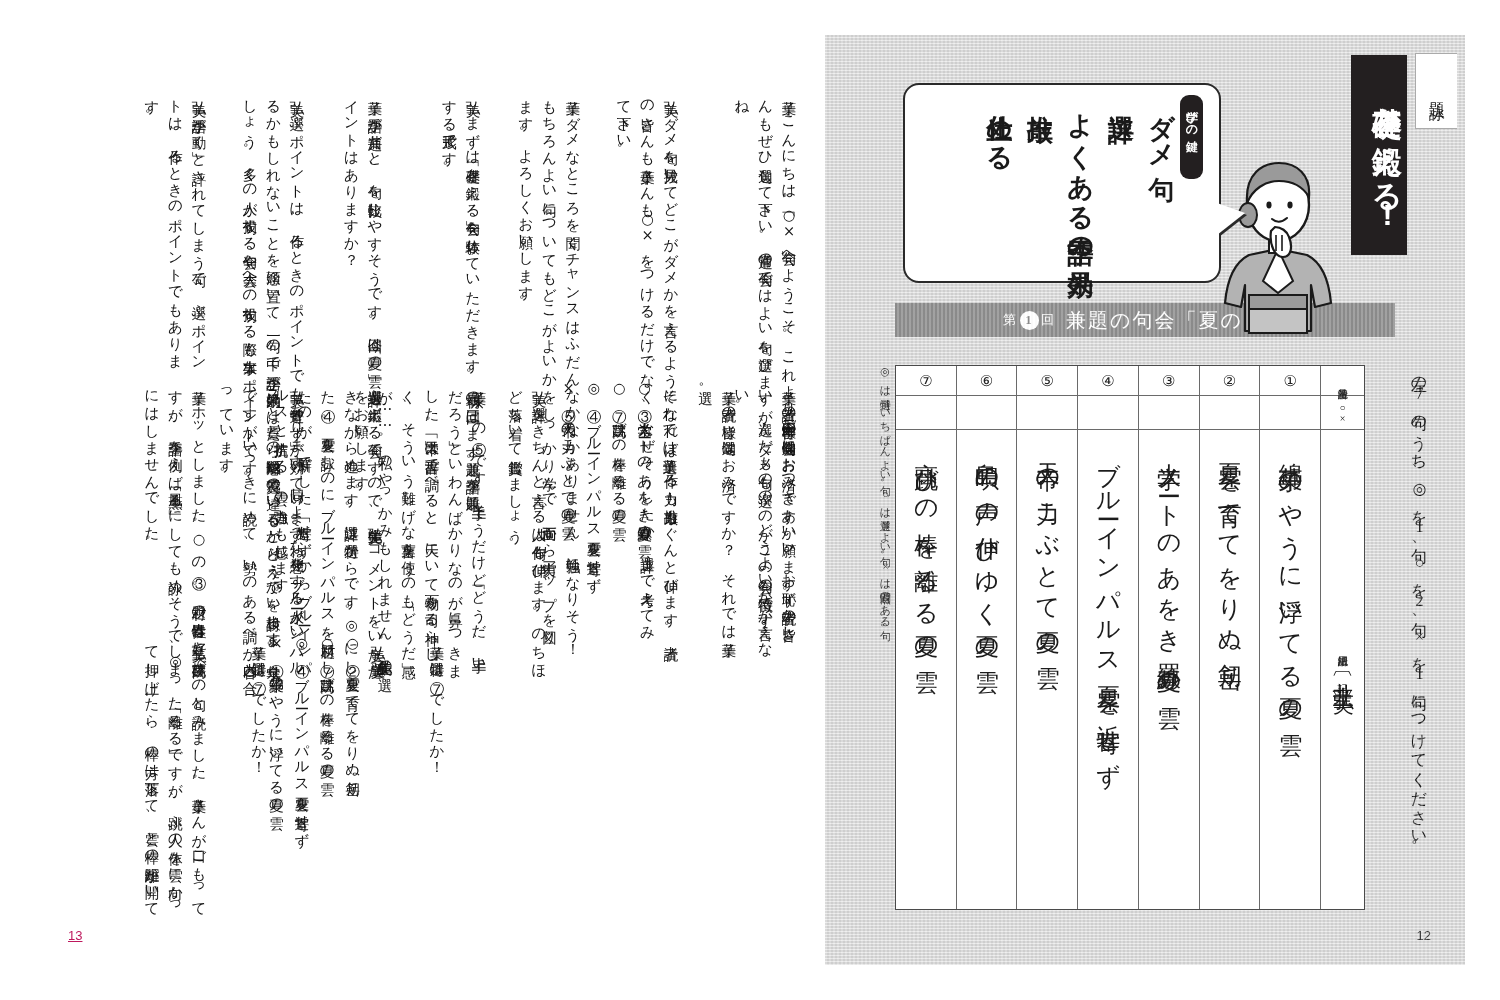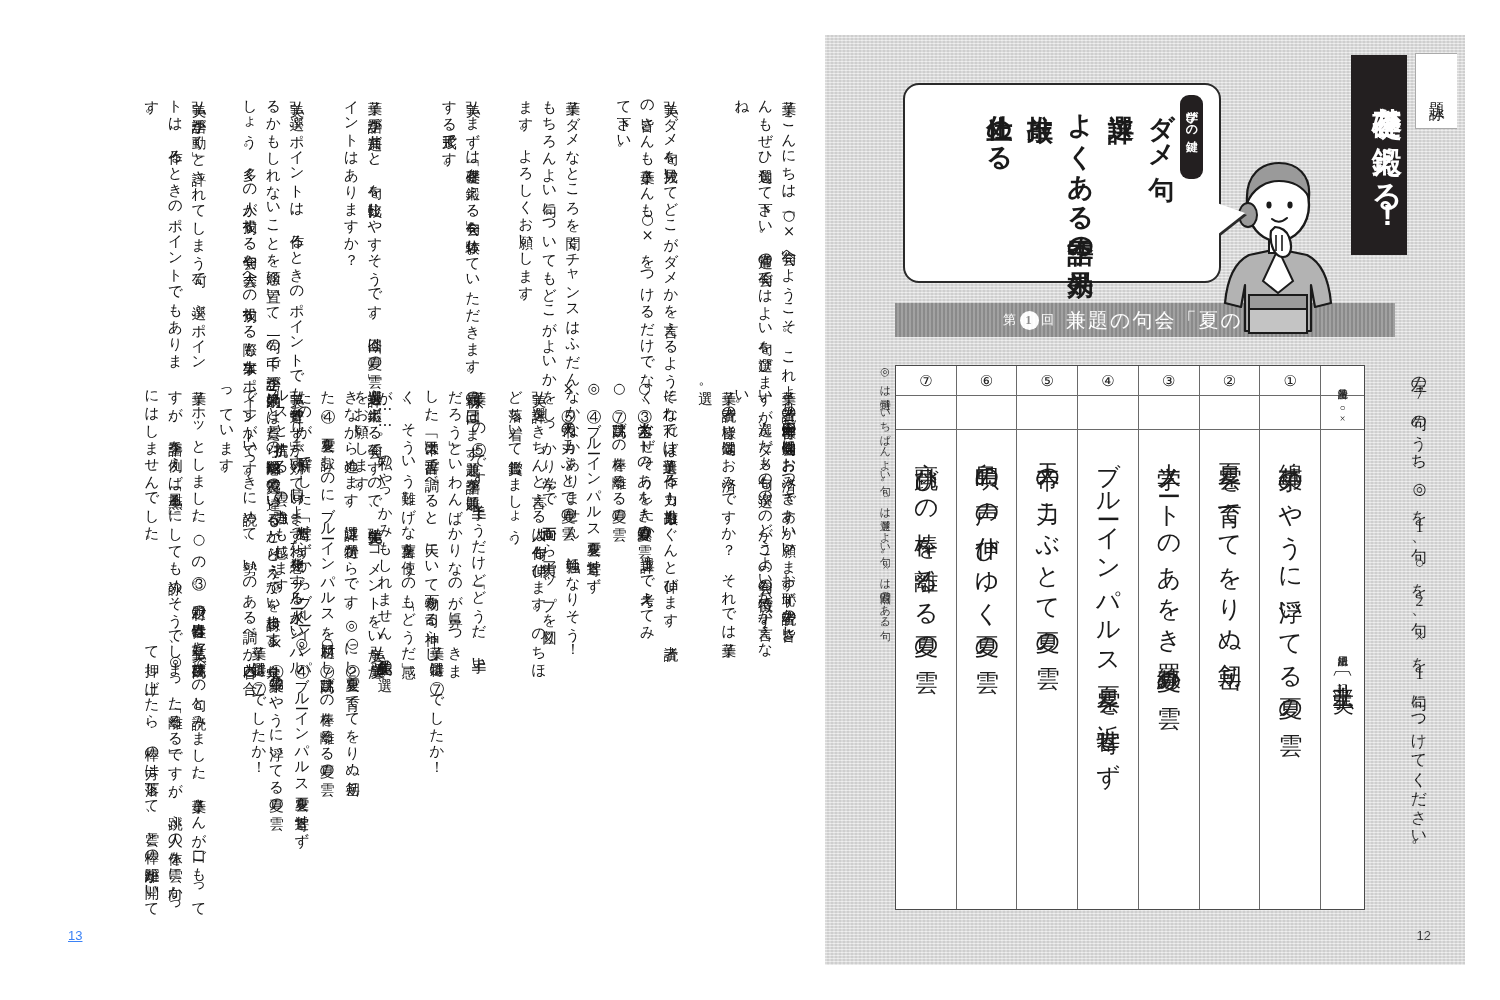--- a/index.html
+++ b/index.html
@@ -184,21 +184,21 @@
   .tcol{
     position:absolute; top:0;
     writing-mode: vertical-rl; text-orientation: upright;
     font-size: 14.5px; line-height: 1.62; color:#141414;
     letter-spacing: 0.5px;
     font-family:"DejaVu Serif", serif;
   }
   .sel-list{ }
   .pg-left{
     position:absolute; left: 28px; bottom: 22px;
-    font-size: 13px; color:#3b82f6; font-family:"Liberation Sans", sans-serif;text-decoration:underline;
+    font-size: 13px; color:#be185d; font-family:"Liberation Sans", sans-serif;text-decoration:underline;
   }
 </style>
 </head>
 <body>
 
 <div class="spread">
 
   <div class="page-right">
 
     <div class="tab-dai">題詠</div>

